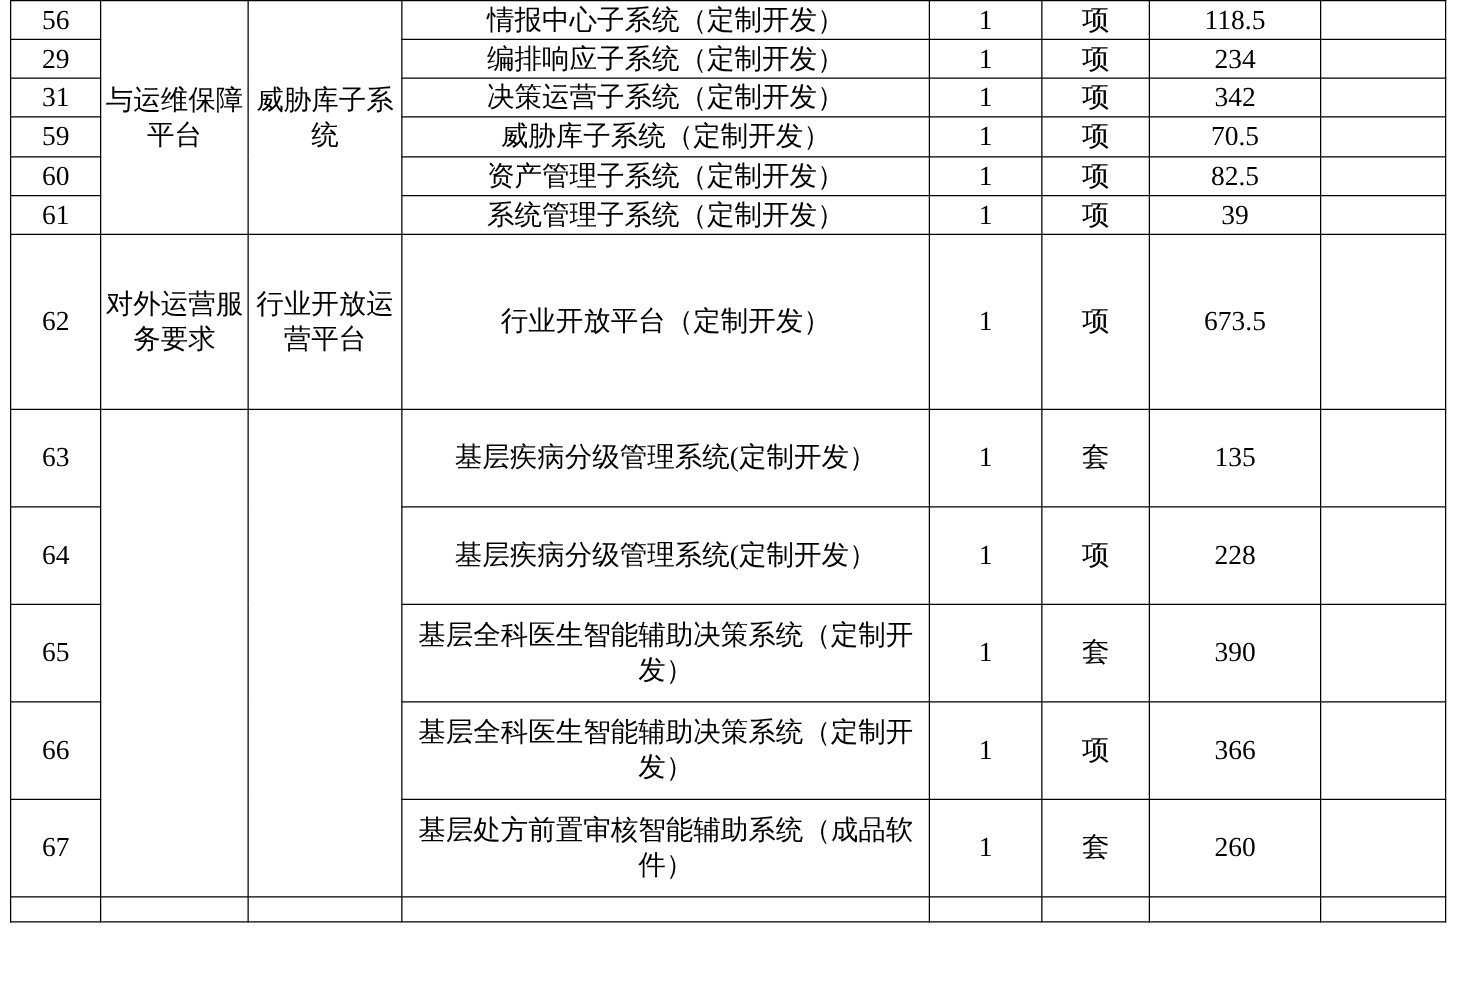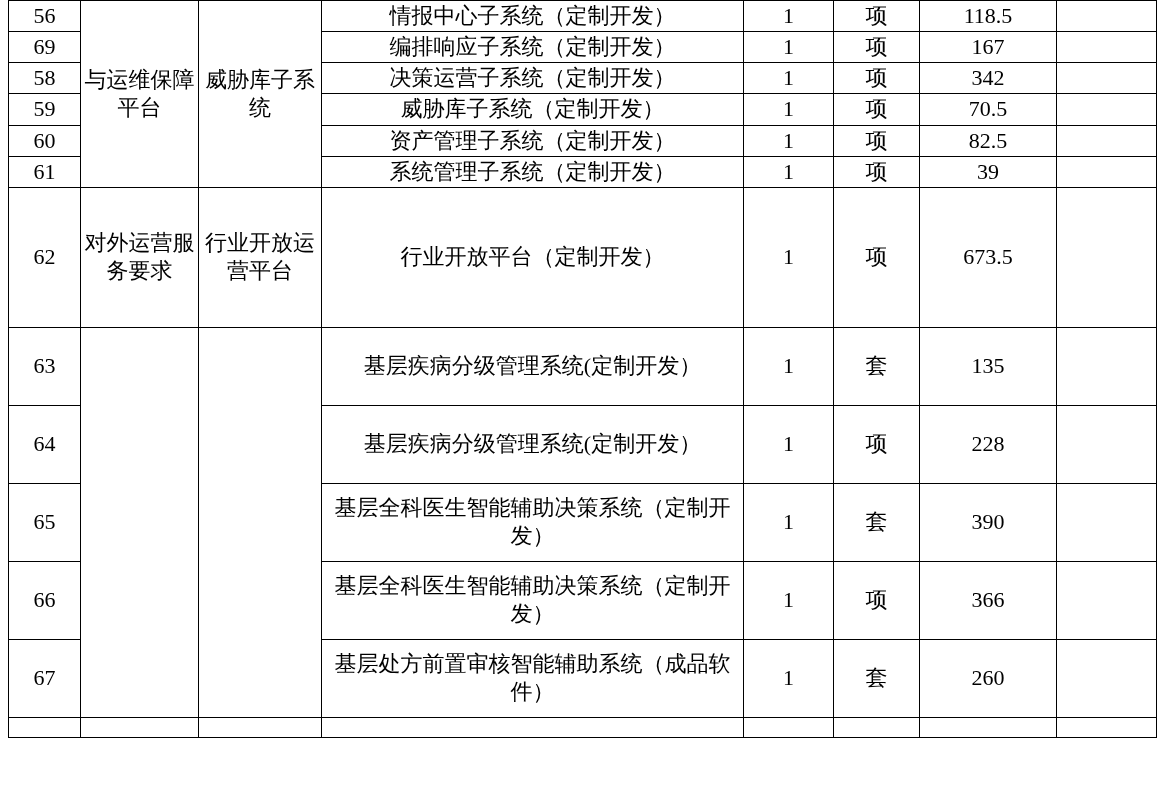--- a/index.html
+++ b/index.html
@@ -83,29 +83,29 @@
         <td class="num">56</td>
         <td class="cat" rowspan="6">与运维保障平台</td>
         <td class="cat" rowspan="6">威胁库子系统</td>
         <td class="name">情报中心子系统（定制开发）</td>
         <td class="num">1</td>
         <td class="num">项</td>
         <td class="num">118.5</td>
         <td class="empty"></td>
       </tr>
       <tr>
-        <td class="num">69</td>
+        <td class="num">29</td>
         <td class="name">编排响应子系统（定制开发）</td>
         <td class="num">1</td>
         <td class="num">项</td>
-        <td class="num">167</td>
-        <td class="empty"></td>
-      </tr>
-      <tr>
-        <td class="num">58</td>
+        <td class="num">234</td>
+        <td class="empty"></td>
+      </tr>
+      <tr>
+        <td class="num">31</td>
         <td class="name">决策运营子系统（定制开发）</td>
         <td class="num">1</td>
         <td class="num">项</td>
         <td class="num">342</td>
         <td class="empty"></td>
       </tr>
       <tr>
         <td class="num">59</td>
         <td class="name">威胁库子系统（定制开发）</td>
         <td class="num">1</td>

